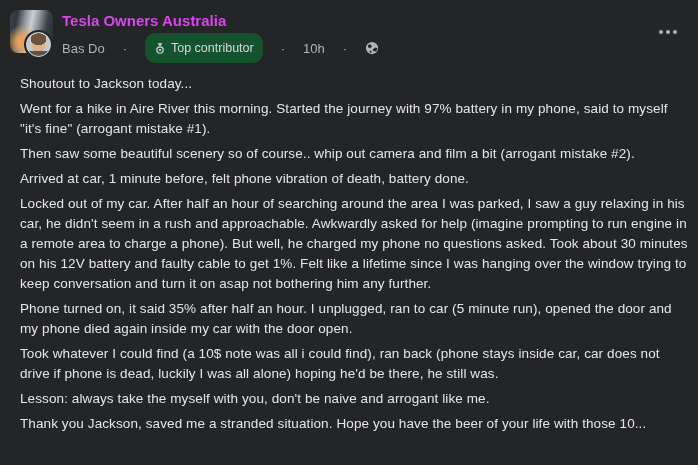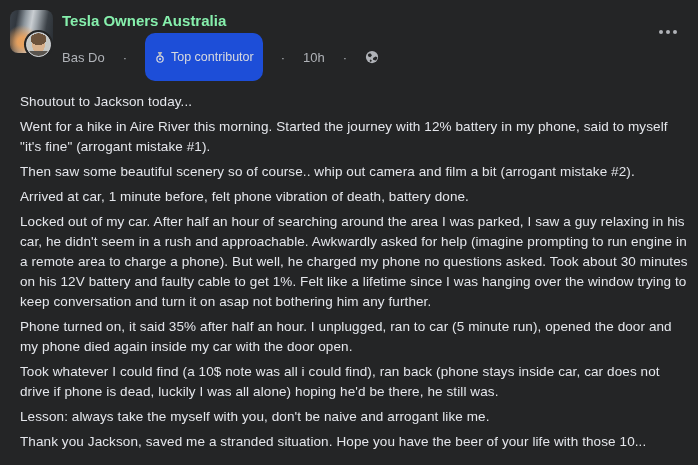--- a/index.html
+++ b/index.html
@@ -50,43 +50,43 @@
       linear-gradient(rgba(0,0,0,0) 76%, #59544e 79%),
       radial-gradient(ellipse 8px 6px at 50% 27%, #6d533c 98%, rgba(0,0,0,0) 100%),
       radial-gradient(ellipse 6.5px 8.5px at 50% 50%, #d9b28e 98%, rgba(0,0,0,0) 100%),
       #c7c9c6;
   }
   .header-text { padding-top: 1px; min-width: 0; }
   .group-name {
     font-size: 15px;
     font-weight: 700;
     line-height: 19px;
-    color: #86efac;
+    color: #d946ef;
     cursor: pointer;
   }
   .byline {
     display: flex;
     align-items: center;
     gap: 18px;
     margin-top: 3px;
     font-size: 13px;
     line-height: 17px;
     color: #B0B3B8;
     white-space: nowrap;
   }
   .author-name { cursor: pointer; }
   .sep { color: #B0B3B8; }
   .badge-pill {
     display: inline-flex;
     align-items: center;
     gap: 5px;
     height: 16px;
-    padding: 16px 9px;
+    padding: 7px 9px;
     border-radius: 10px;
-    background: #1d4ed8;
+    background: #14532d;
     color: #D8DADF;
     font-size: 12.5px;
     cursor: pointer;
   }
   .badge-pill svg { display: block; }
   .timestamp { cursor: pointer; }
   .globe { display: inline-flex; align-items: center; }
   .menu-btn {
     position: absolute;
     right: 14px;
@@ -155,21 +155,21 @@
     </div>
     <div class="menu-btn" title="">
       <i></i>
       <i></i>
       <i></i>
     </div>
   </div>
 
   <div class="post-body">
     <p>Shoutout to Jackson today...</p>
-    <p>Went for a hike in Aire River this morning. Started the journey with 12% battery in my phone, said to myself "it's fine" (arrogant mistake #1).</p>
+    <p>Went for a hike in Aire River this morning. Started the journey with 97% battery in my phone, said to myself "it's fine" (arrogant mistake #1).</p>
     <p>Then saw some beautiful scenery so of course.. whip out camera and film a bit (arrogant mistake #2).</p>
     <p>Arrived at car, 1 minute before, felt phone vibration of death, battery done.</p>
     <p>Locked out of my car. After half an hour of searching around the area I was parked, I saw a guy relaxing in his car, he didn't seem in a rush and approachable. Awkwardly asked for help (imagine prompting to run engine in a remote area to charge a phone). But well, he charged my phone no questions asked. Took about 30 minutes on his 12V battery and faulty cable to get 1%. Felt like a lifetime since I was hanging over the window trying to keep conversation and turn it on asap not bothering him any further.</p>
     <p>Phone turned on, it said 35% after half an hour. I unplugged, ran to car (5 minute run), opened the door and my phone died again inside my car with the door open.</p>
     <p>Took whatever I could find (a 10$ note was all i could find), ran back (phone stays inside car, car does not drive if phone is dead, luckily I was all alone) hoping he'd be there, he still was.</p>
     <p>Lesson: always take the myself with you, don't be naive and arrogant like me.</p>
     <p>Thank you Jackson, saved me a stranded situation. Hope you have the beer of your life with those 10...</p>
   </div>
 
 </div>

